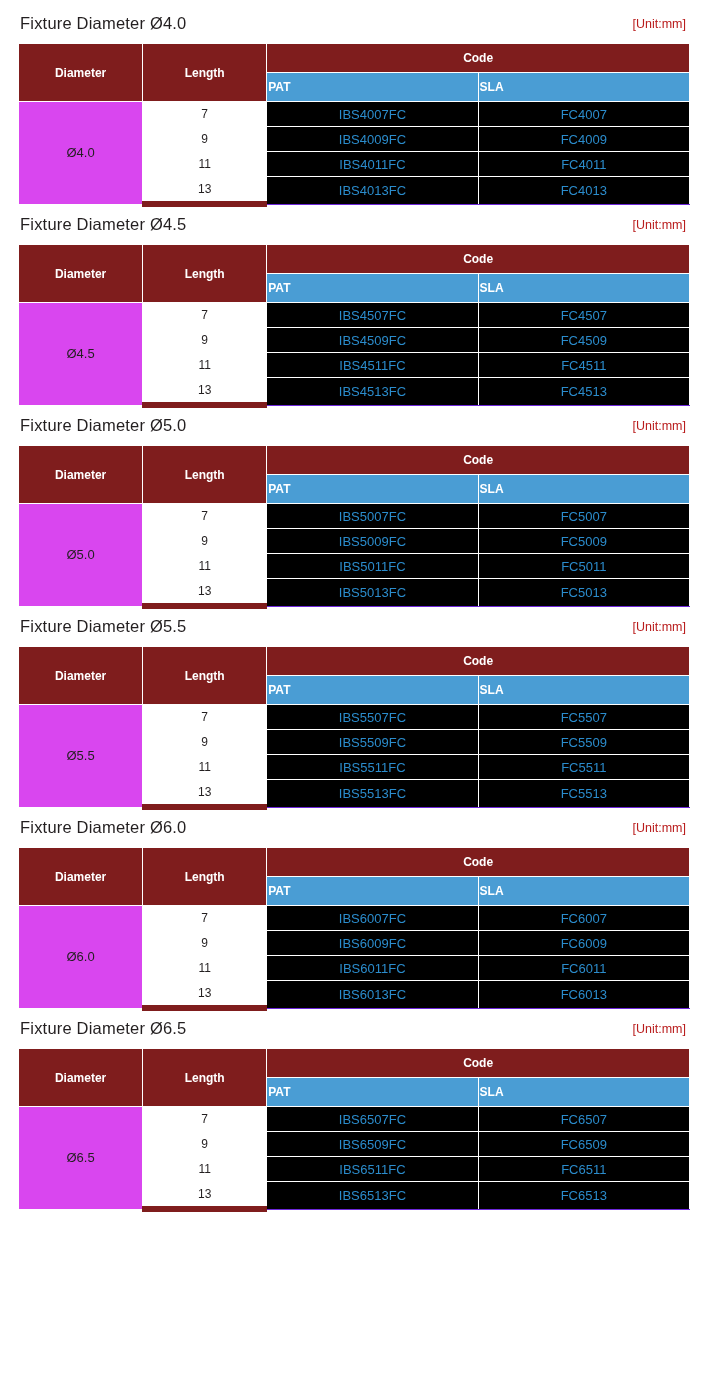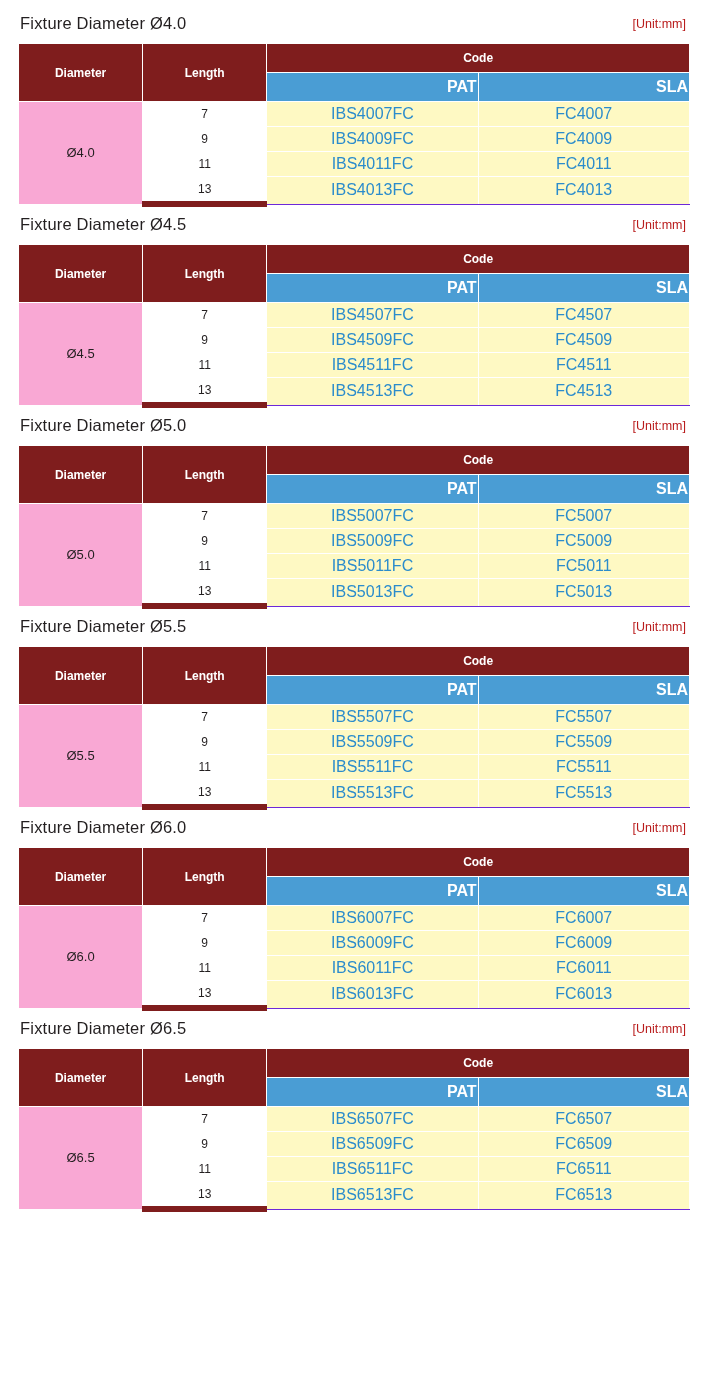--- a/index.html
+++ b/index.html
@@ -53,63 +53,63 @@
     font-size: 12px;
     font-weight: bold;
     text-align: center;
     padding: 0;
     height: 28px;
     border: 1px solid #ffffff;
   }
   .th-code {
     background: #4a9dd4;
     color: #ffffff;
-    font-size: 16px;
+    font-size: 12px;
     font-weight: bold;
-    text-align: right;
+    text-align: left;
     height: 26px;
     border: 1px solid #ffffff;
   }
   .th-diameter, .th-length {
     height: 56px;
   }
   td.diam-cell {
     text-align: center;
     font-size: 13px;
     color: #231f20;
     border-left: 1px solid #bcbec0;
     border-right: 1px solid #bcbec0;
     border-top: none;
     border-bottom: 1px solid #bcbec0;
-    background: #f9a8d4;
+    background: #d946ef;
   }
   td.len-cell {
     text-align: center;
     font-size: 12px;
     color: #231f20;
     height: 22px;
     border-left: none;
     border-right: 1px solid #bcbec0;
     border-top: none;
     border-bottom: 1px solid #e6e7e8;
     background: #ffffff;
   }
   tr:last-child td.len-cell {
     border-bottom: 6px solid #7f1d1d;
   }
   td.code-cell {
     text-align: center;
-    font-size: 16px;
+    font-size: 13px;
     color: #2b8ccc;
     height: 22px;
     border-left: none;
     border-right: 1px solid #bcbec0;
     border-top: none;
     border-bottom: 1px solid #e6e7e8;
-    background: #fef9c3;
+    background: #000000;
   }
   tr:last-child td.code-cell {
     border-bottom: 1px solid #6d28d9;
   }
   col.c-diam { width: 18.5%; }
   col.c-len  { width: 18.5%; }
   col.c-pat  { width: 31.5%; }
   col.c-sla  { width: 31.5%; }
 </style>
 </head>

